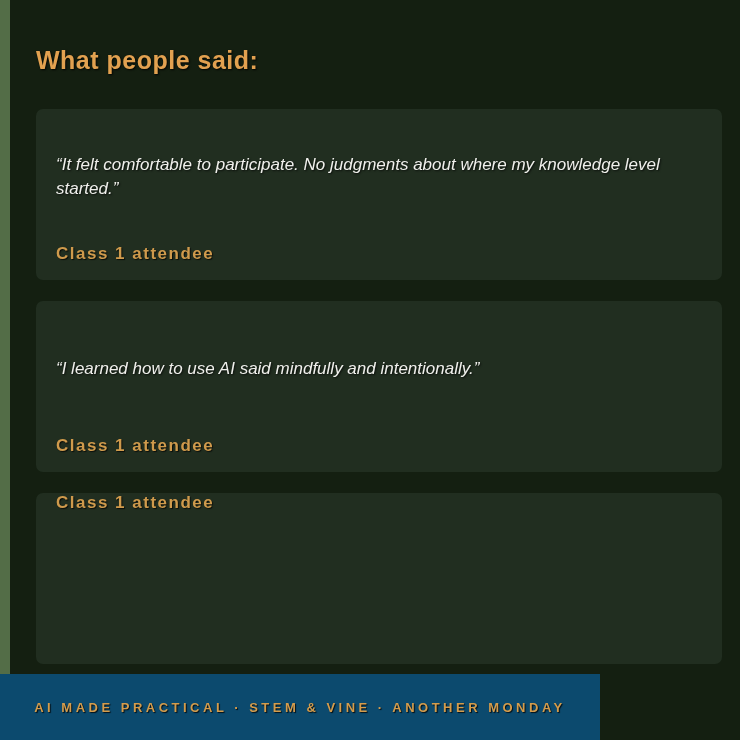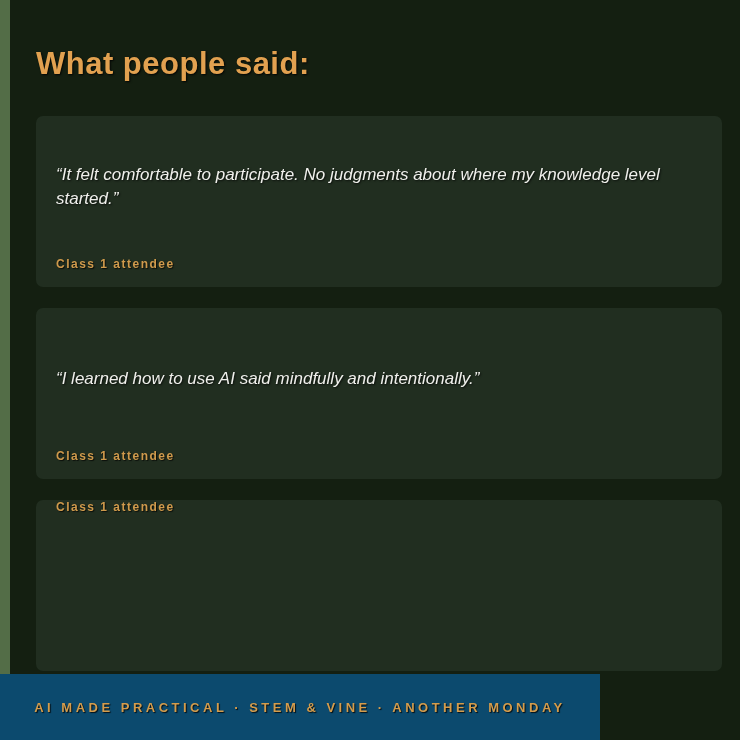--- a/index.html
+++ b/index.html
@@ -26,21 +26,21 @@
   }
   .content {
     position: relative;
     padding: 0 18px 0 36px;
     height: 674px;
     box-sizing: border-box;
   }
   .page-title {
     margin: 0;
     padding: 46px 0 0 0;
-    font-size: 31px;
+    font-size: 25px;
     font-weight: bold;
     letter-spacing: 0.5px;
     color: #e2a150;
     text-shadow: 1px 1px 2px rgba(0,0,0,0.85);
   }
   .cards {
     margin-top: 34px;
   }
   .card {
     height: 171px;
@@ -60,21 +60,21 @@
   .quote-text {
     margin: 0;
     font-style: italic;
     font-size: 17px;
     line-height: 1.38;
     color: #f0f0ec;
     text-shadow: 1px 1px 2px rgba(0,0,0,0.7);
   }
   .attribution {
     padding-bottom: 16px;
-    font-size: 12px;
+    font-size: 17px;
     font-weight: bold;
     letter-spacing: 1.5px;
     color: #cf9a4c;
     text-shadow: 1px 1px 1px rgba(0,0,0,0.7);
   }
   .footer-band {
     position: absolute;
     left: 0;
     bottom: 0;
     width: 600px;

